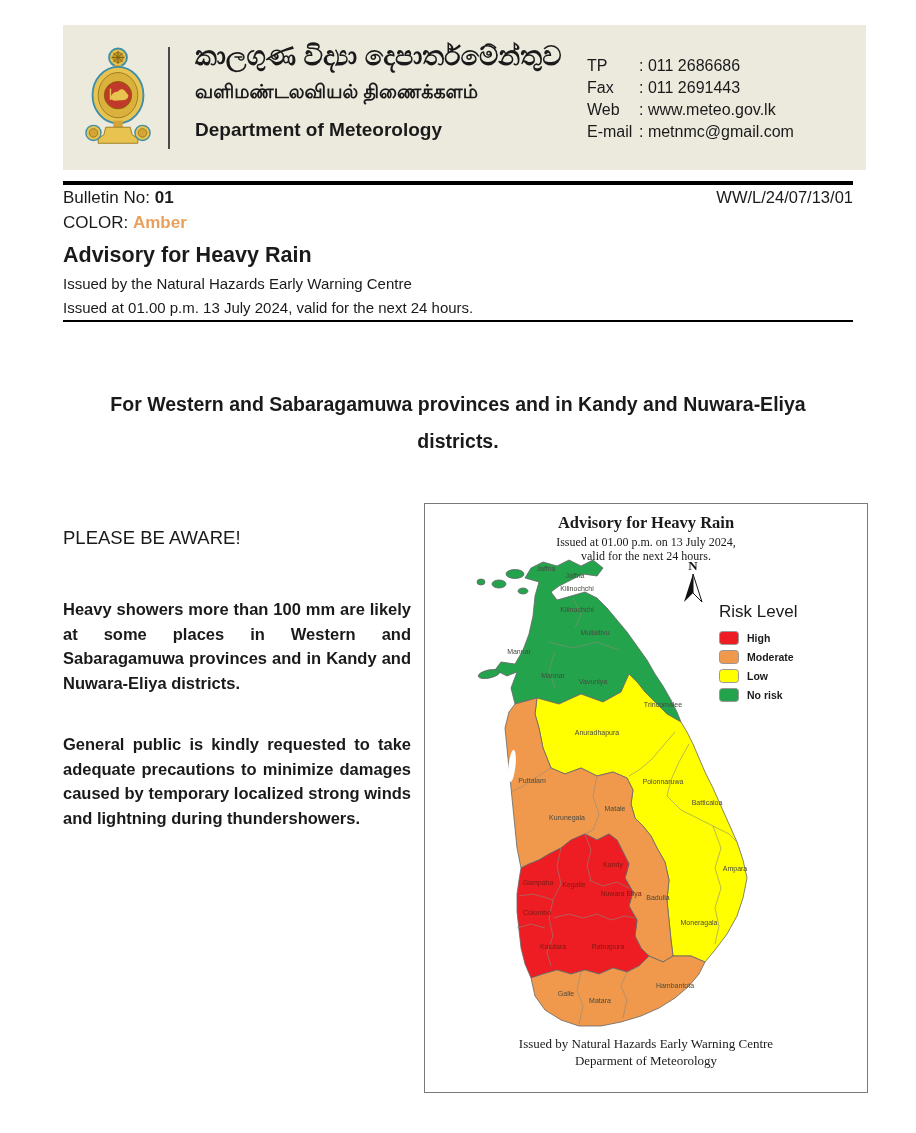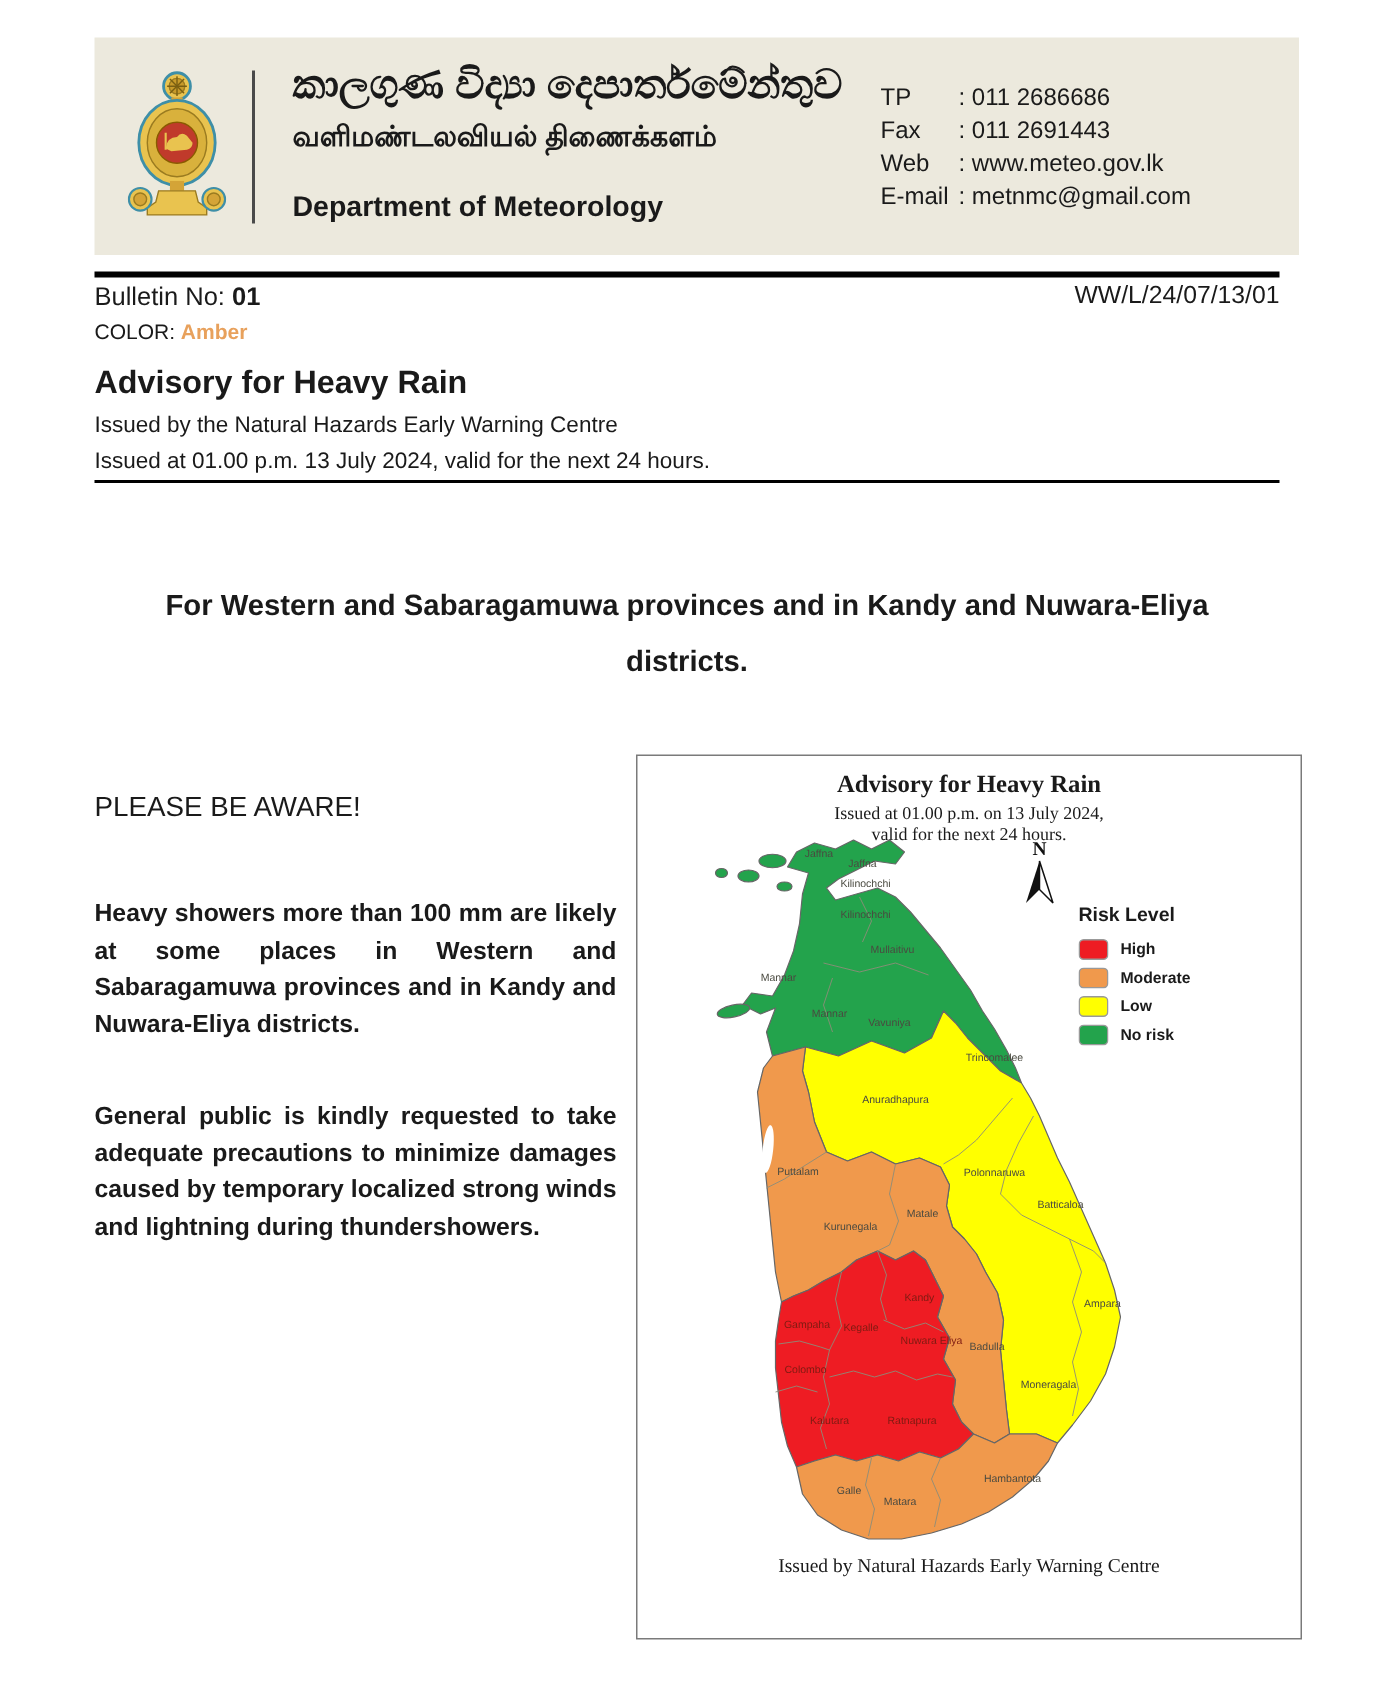--- a/index.html
+++ b/index.html
@@ -6,34 +6,34 @@
   .page{position:relative;width:916px;height:1133px;background:#ffffff;overflow:hidden;
         font-family:"Liberation Sans",sans-serif;color:#1a1a1a;}
 
   
   .header-box{position:absolute;left:63px;top:25px;width:790px;height:145px;background:#ece9dd;padding-left:13px;}
   .emblem{position:absolute;left:22px;top:18px;width:66px;height:110px;}
   .hdr-divider{position:absolute;left:105px;top:22px;width:2px;height:102px;background:#4a4a4a;}
   .hdr-titles{position:absolute;left:132px;top:16px;width:390px;}
   .t-sinhala{font-size:27px;font-weight:bold;line-height:1.15;}
   .t-tamil{font-size:19px;font-weight:bold;margin-top:9px;}
-  .t-english{font-size:19px;font-weight:bold;margin-top:24px;}
+  .t-english{font-size:19px;font-weight:bold;margin-top:14px;}
   .hdr-contacts{position:absolute;left:524px;top:30px;font-size:16px;}
   .c-row{height:22px;line-height:22px;white-space:nowrap;}
   .c-label{display:inline-block;width:52px;}
 
   
   .hr-thick{position:absolute;left:63px;top:181px;width:790px;height:4px;background:#000;}
   .hr-thin{position:absolute;left:63px;top:320px;width:790px;height:2px;background:#000;}
 
   
   .bulletin{position:absolute;left:63px;top:188px;width:790px;}
   .b-row1{font-size:17px;height:25px;}
   .b-ref{float:right;font-size:16.5px;}
-  .b-row2{font-size:14px;height:24px;}
+  .b-row2{font-size:17px;height:24px;}
   .b-amber{font-weight:600;}
   .b-title{font-size:21.5px;font-weight:bold;margin-top:6px;height:32px;}
   .b-line{font-size:15px;height:24px;}
 
   
   .heading{position:absolute;left:98px;top:386px;width:720px;text-align:center;
            font-size:19.5px;font-weight:bold;line-height:37px;}
 
   
   .leftcol{position:absolute;left:63px;top:517px;width:348px;}
@@ -45,21 +45,21 @@
   
   .map-panel{position:absolute;left:424px;top:503px;width:442px;height:588px;
              border:1px solid #7a7a7a;background:#fff;}
   .map-svg{position:absolute;left:0;top:0;width:442px;height:588px;pointer-events:none;}
   .m-title{position:absolute;left:0;top:9px;width:100%;text-align:center;
            font-family:"Liberation Serif",serif;font-size:16.5px;font-weight:bold;}
   .m-sub{position:absolute;left:0;width:100%;text-align:center;
          font-family:"Liberation Serif",serif;font-size:12px;}
   .m-sub1{top:31px;} .m-sub2{top:45px;}
   .legend{position:absolute;left:294px;top:98px;}
-  .lg-title{font-size:13px;font-weight:bold;margin-bottom:6px;}
+  .lg-title{font-size:17px;font-weight:normal;margin-bottom:6px;}
   .lg-row{display:flex;align-items:center;height:19px;}
   .lg-swatch{width:20px;height:14px;margin-right:8px;}
   .lg-label{font-size:10.5px;font-weight:bold;text-align:center;}
   .m-footer{position:absolute;left:0;width:100%;text-align:center;
             font-family:"Liberation Serif",serif;font-size:13px;}
   .m-f1{top:532px;} .m-f2{top:549px;}
   .dlabel{font-family:"Liberation Sans",sans-serif;font-size:7px;text-anchor:middle;}
   .zone{stroke:#666;stroke-width:0.8;stroke-linejoin:round;}
   .inner-borders{fill:none;stroke:#8c8c78;stroke-width:0.6;}
   .north-n{font-family:"Liberation Serif",serif;font-size:13px;font-weight:bold;text-anchor:middle;}
@@ -274,15 +274,16 @@
       </div>
       <div class="lg-row">
         <svg class="lg-swatch" viewBox="0 0 20 14">
             <rect x="0.5" y="0.5" width="19" height="13" rx="3" stroke="#999" fill="#23A34C"></rect>
           </svg>
         <span class="lg-label">No risk</span>
       </div>
     </div>
 
     <div class="m-sub m-footer m-f1">Issued by Natural Hazards Early Warning Centre</div>
+    <div class="m-sub m-footer m-f2">Deparment of Meteorology</div>
   </div>
 
 </div>
 
 </body></html>

